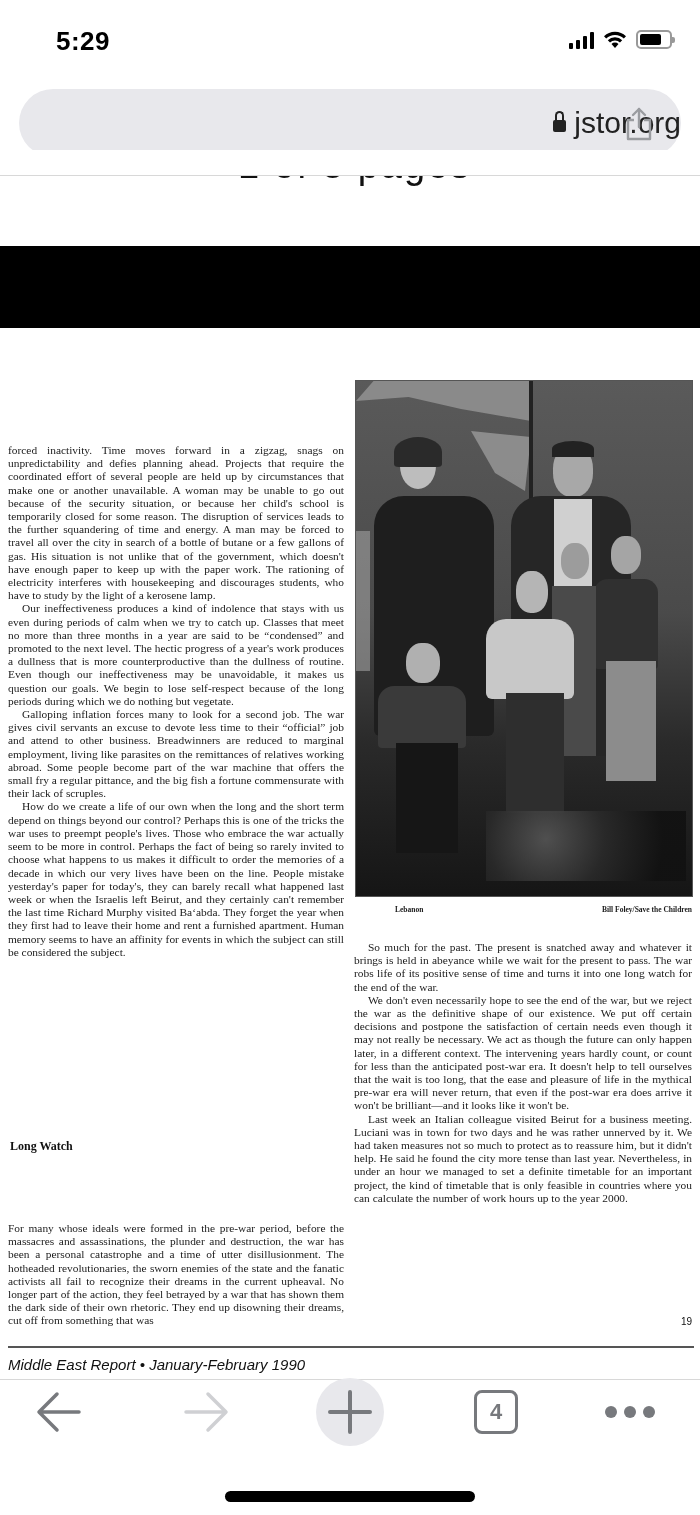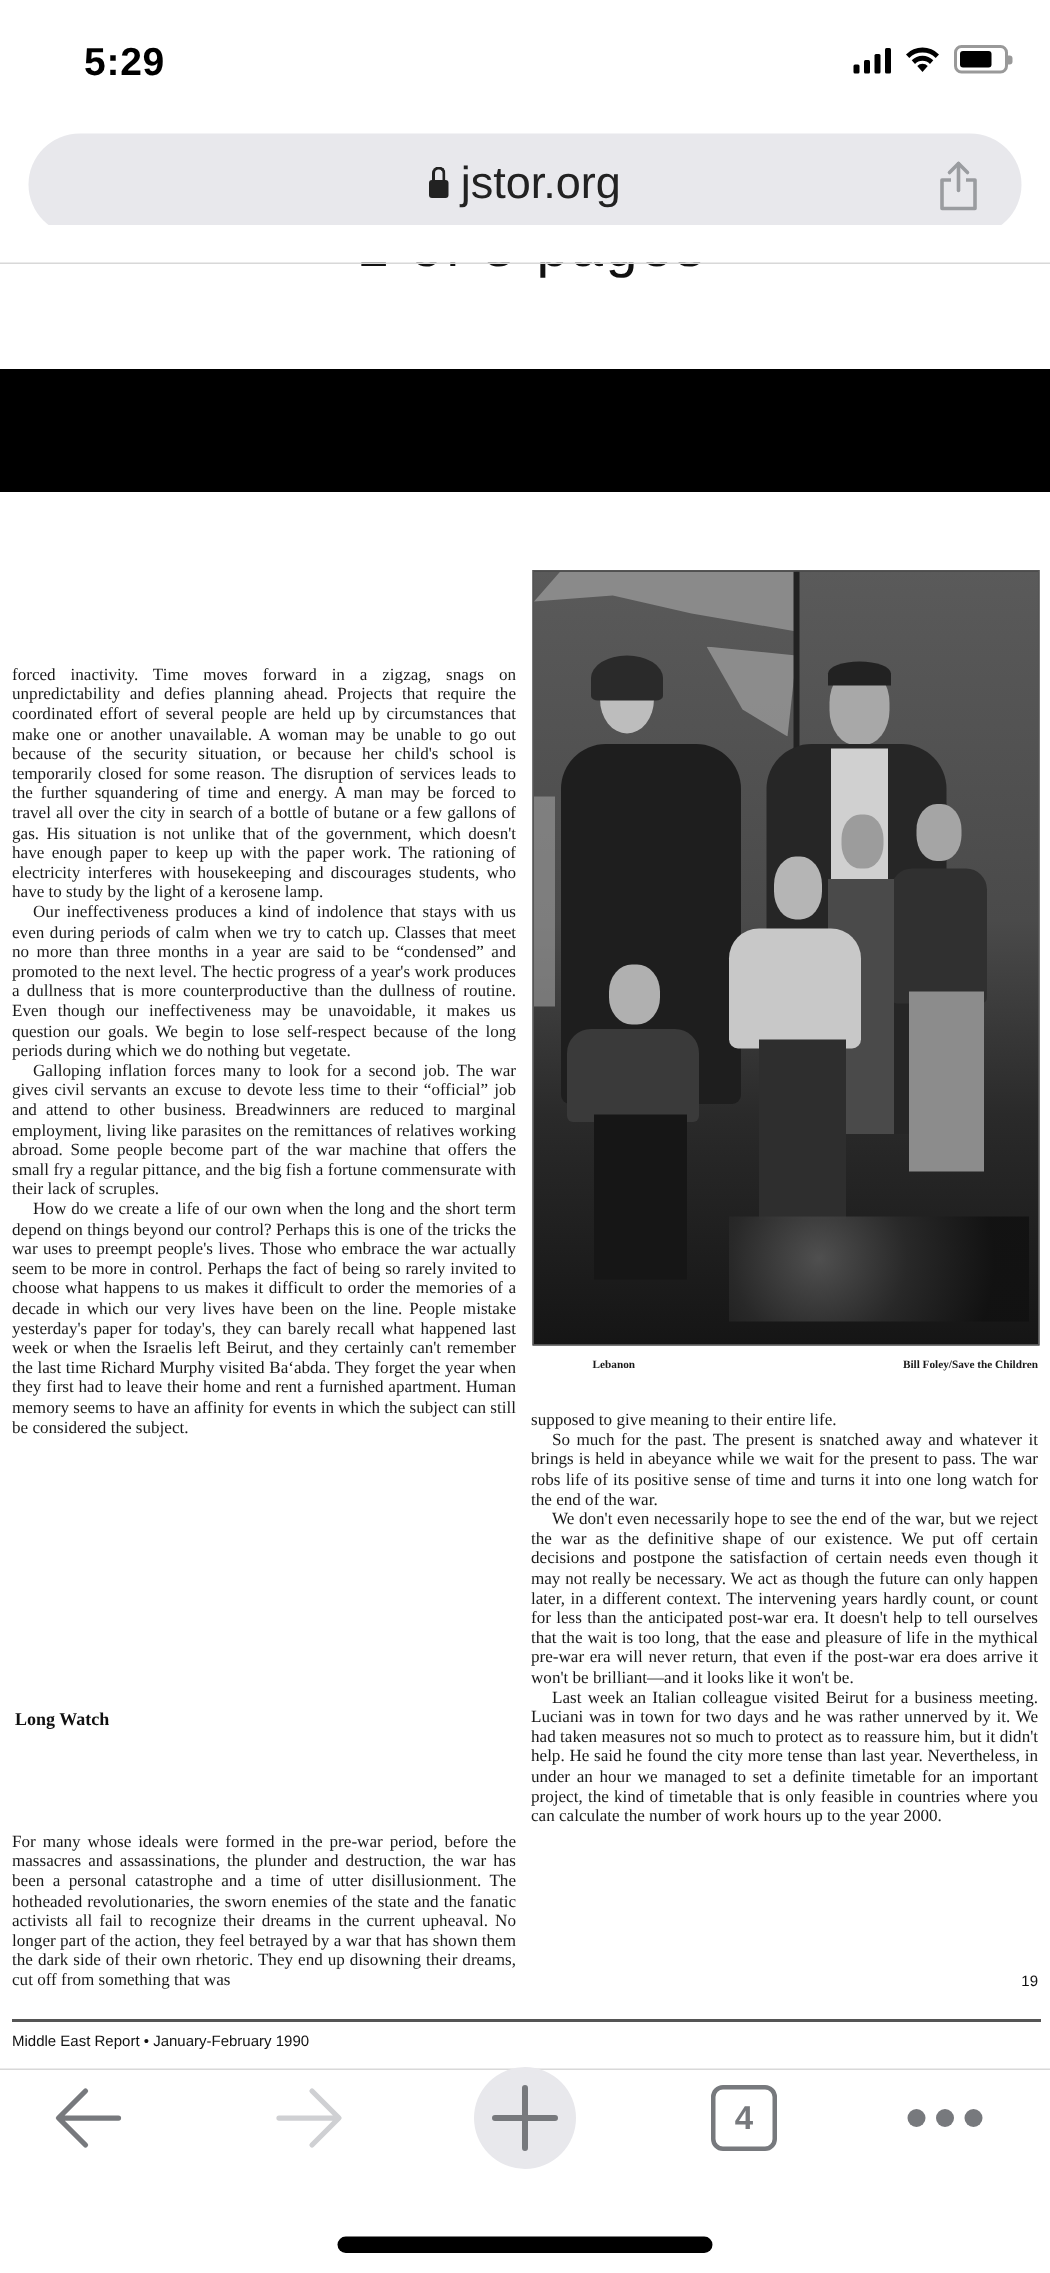--- a/index.html
+++ b/index.html
@@ -10,21 +10,21 @@
     .status-bar { position: absolute; left: 0; top: 0; width: 700px; height: 86px; padding-left: 11px; }
     .status-time { position: absolute; left: 56px; top: 26px; font-size: 26px; font-weight: 600; letter-spacing: 0.5px; font-family: "Liberation Sans", sans-serif; }
     .status-icons { position: absolute; right: 28px; top: 30px; display: flex; align-items: center; gap: 9px; }
     .signal { display: flex; align-items: flex-end; gap: 3px; height: 18px; }
     .signal span { display: block; width: 4px; background: #000; border-radius: 1px; }
     .battery { position: relative; width: 36px; height: 19px; border: 2px solid #999; border-radius: 5px; padding: 2px; }
     .battery .fill { width: 76%; height: 100%; background: #000; border-radius: 2px; }
     .battery .nub { position: absolute; right: -5px; top: 5px; width: 3px; height: 6px; background: #999; border-radius: 0 2px 2px 0; }
 
     
-    .url-bar { position: absolute; left: 19px; top: 89px; width: 662px; height: 68px; background: #e8e8ec; border-radius: 34px; display: flex; align-items: center; justify-content: center; }
+    .url-bar { position: absolute; left: 19px; top: 89px; width: 662px; height: 68px; background: #e8e8ec; border-radius: 34px; display: flex; align-items: center; justify-content: flex-end; }
     .url-content { display: flex; align-items: center; gap: 8px; font-size: 30px; color: #222; }
     .lock-icon { position: relative; width: 13px; height: 16px; margin-top: 4px; }
     .lock-icon .shackle { position: absolute; left: 2px; top: -6px; width: 9px; height: 10px; border: 2px solid #222; border-bottom: none; border-radius: 5px 5px 0 0; }
     .lock-icon .body { position: absolute; left: 0; top: 3px; width: 13px; height: 12px; background: #222; border-radius: 2px; }
     .share-button { position: absolute; right: 28px; top: 18px; width: 28px; height: 34px; }
 
     
     .chrome-divider { position: absolute; left: 0; top: 175px; width: 700px; height: 1px; background: #d8d8d8; }
 
     
@@ -46,21 +46,21 @@
     .section-heading { position: absolute; left: 10px; top: 811px; font-family: "Liberation Serif", serif; font-weight: bold; font-size: 12px; color: #111; }
 
     
     .photo { position: absolute; left: 355px; top: 52px; width: 338px; height: 517px; background: #3a3a3a; overflow: hidden; border: 1px solid #555; }
     .photo .shape { position: absolute; }
     .photo-caption-left { position: absolute; left: 355px; top: 577px; font-size: 7.5px; font-weight: bold; font-family: "Liberation Serif", serif; padding-left: 40px; }
     .photo-caption-right { position: absolute; right: 8px; top: 577px; font-size: 7.5px; font-weight: bold; font-family: "Liberation Serif", serif; }
 
     
     .page-rule { position: absolute; left: 8px; top: 1018px; width: 686px; height: 2px; background: #555; }
-    .footer-left { position: absolute; left: 8px; top: 1028px; font-family: "Liberation Sans", sans-serif; font-size: 10px; color: #111; }
+    .footer-left { position: absolute; left: 8px; top: 1028px; font-family: "Liberation Sans", sans-serif; font-size: 15px; color: #111; font-style: italic; }
     .footer-right { position: absolute; right: 8px; top: 988px; font-family: "Liberation Sans", sans-serif; font-size: 10px; color: #111; }
 
     
     .toolbar-divider { position: absolute; left: 0; top: 1379px; width: 700px; height: 1px; background: #d8d8d8; }
     .toolbar { position: absolute; left: 0; top: 1378px; width: 700px; height: 70px; }
     .tb-btn { position: absolute; top: 0; height: 68px; display: flex; align-items: center; justify-content: center; }
     .tb-back { left: 28px; width: 62px; }
     .tb-forward { left: 175px; width: 62px; }
     .tb-new { left: 316px; width: 68px; height: 68px; border-radius: 50%; background: #e8e8ec; }
     .tb-tabs { left: 468px; width: 56px; }
@@ -160,21 +160,20 @@
     <div class="shape" style="left:50px;top:262px;width:34px;height:40px;background:#b0b0b0;border-radius:45%;"></div>
     <div class="shape" style="left:22px;top:305px;width:88px;height:62px;background:#3a3a3a;border-radius:16px 16px 4px 4px;"></div>
     <div class="shape" style="left:40px;top:362px;width:62px;height:110px;background:#161616;"></div>
 
     <div class="shape" style="left:130px;top:430px;width:200px;height:70px;background:radial-gradient(circle at 30% 40%,#555 0,#2a2a2a 40%,#111 80%);opacity:.9;"></div>
   </div>
   <div class="photo-caption-left">Lebanon</div>
   <div class="photo-caption-right">Bill Foley/Save the Children</div>
 
   <div class="col col-right">
-    <p>supposed to give meaning to their entire life.</p>
     <p class="ind">So much for the past. The present is snatched away and whatever it brings is held in abeyance while we wait for the present to pass. The war robs life of its positive sense of time and turns it into one long watch for the end of the war.</p>
     <p class="ind">We don't even necessarily hope to see the end of the war, but we reject the war as the definitive shape of our existence. We put off certain decisions and postpone the satisfaction of certain needs even though it may not really be necessary. We act as though the future can only happen later, in a different context. The intervening years hardly count, or count for less than the anticipated post-war era. It doesn't help to tell ourselves that the wait is too long, that the ease and pleasure of life in the mythical pre-war era will never return, that even if the post-war era does arrive it won't be brilliant—and it looks like it won't be.</p>
     <p class="ind">Last week an Italian colleague visited Beirut for a business meeting. Luciani was in town for two days and he was rather unnerved by it. We had taken measures not so much to protect as to reassure him, but it didn't help. He said he found the city more tense than last year. Nevertheless, in under an hour we managed to set a definite timetable for an important project, the kind of timetable that is only feasible in countries where you can calculate the number of work hours up to the year 2000.</p>
   </div>
 
   <div class="page-rule"></div>
   <div class="footer-left">Middle East Report • January-February 1990</div>
   <div class="footer-right">19</div>
 </div>
 

